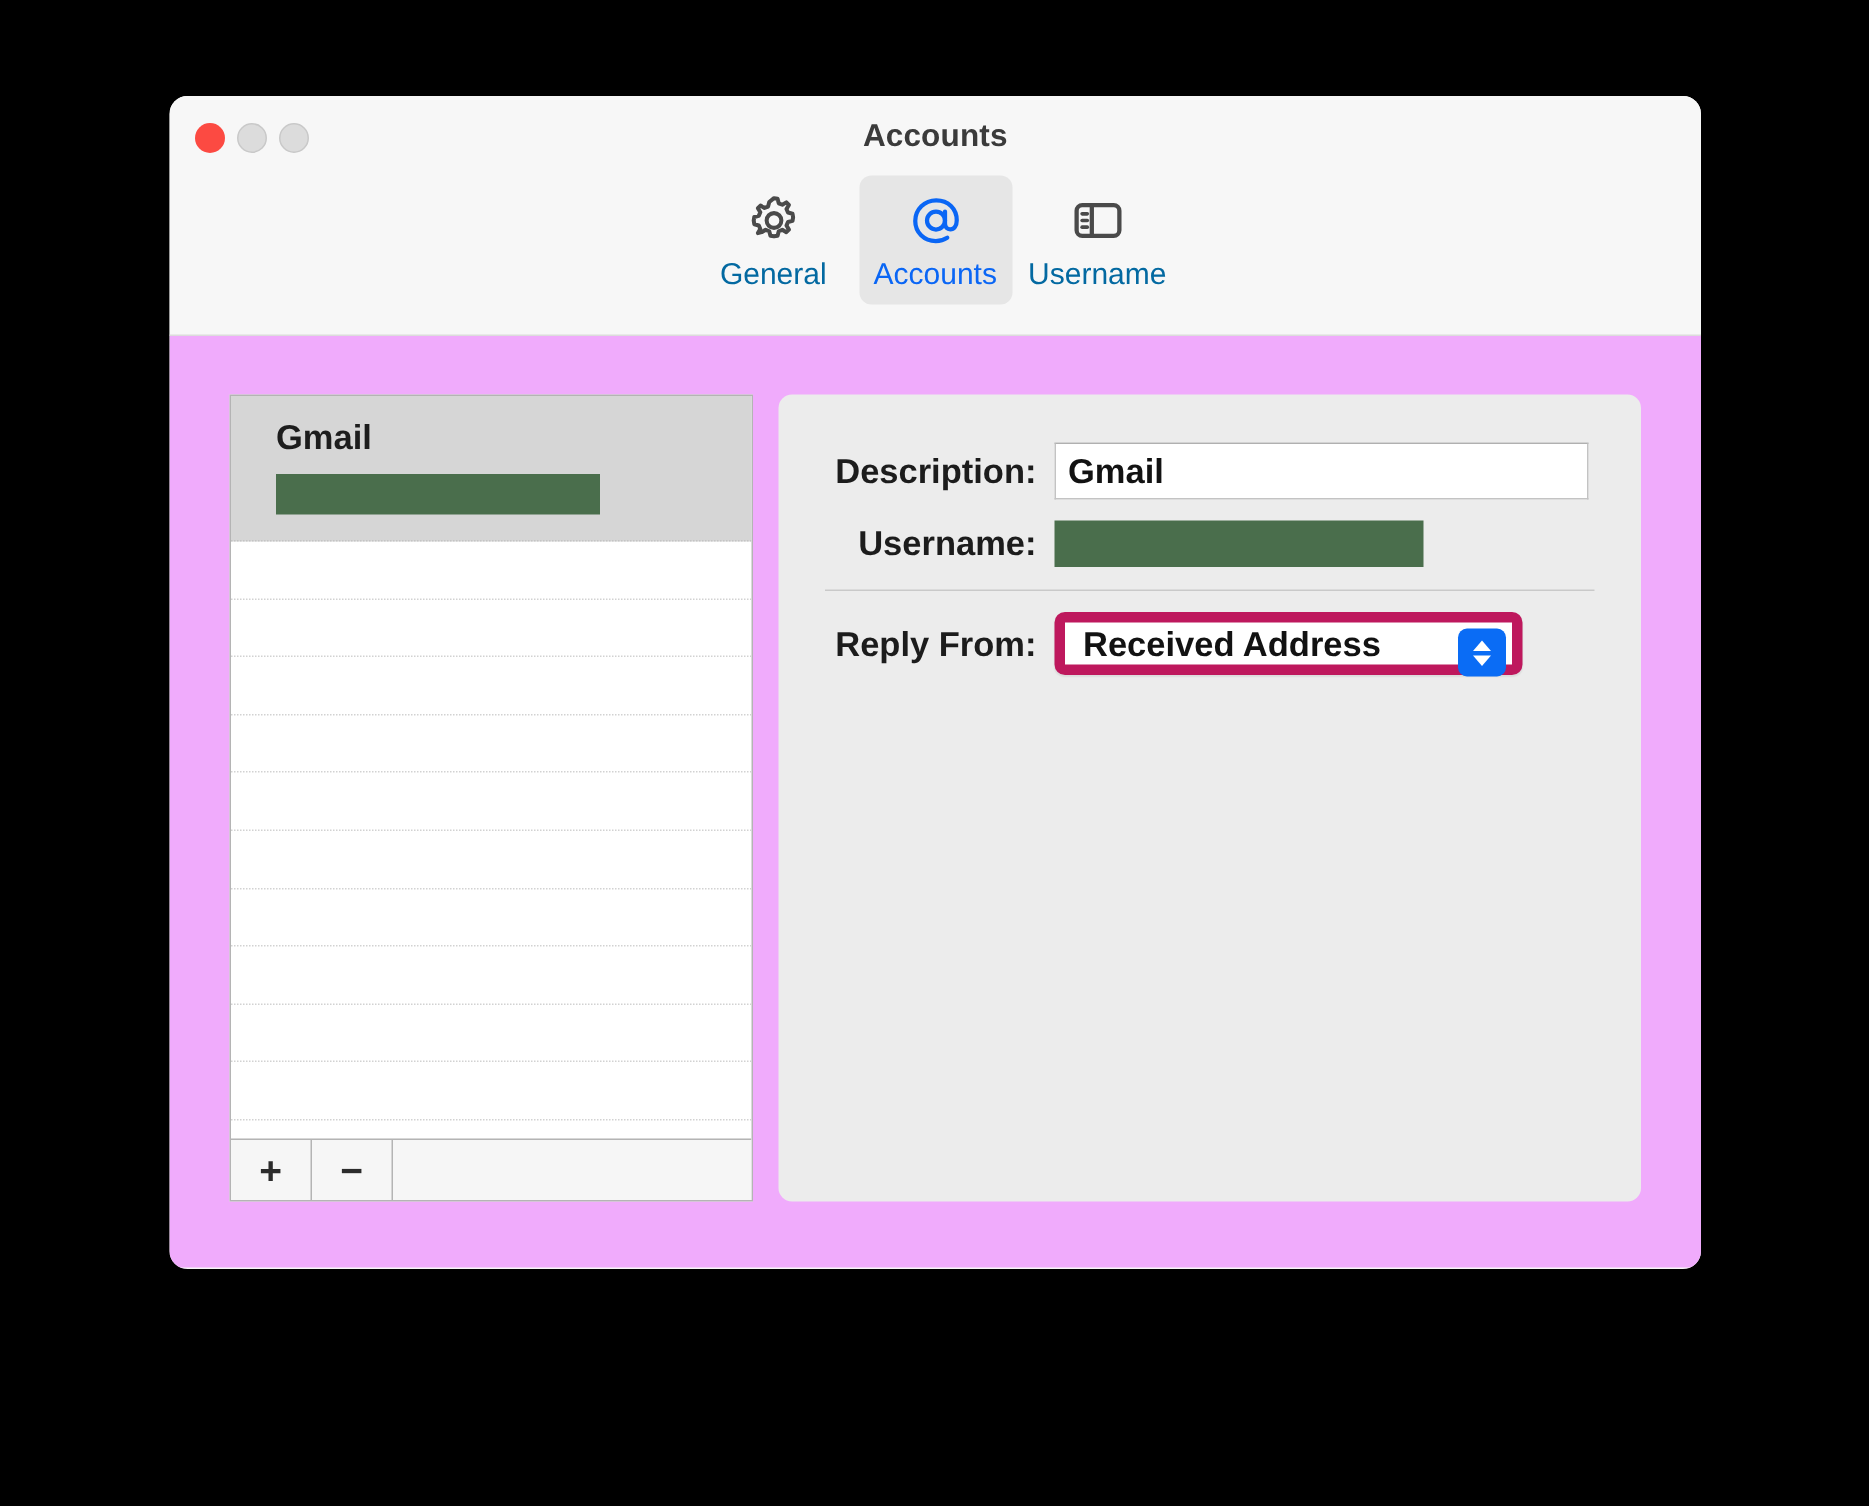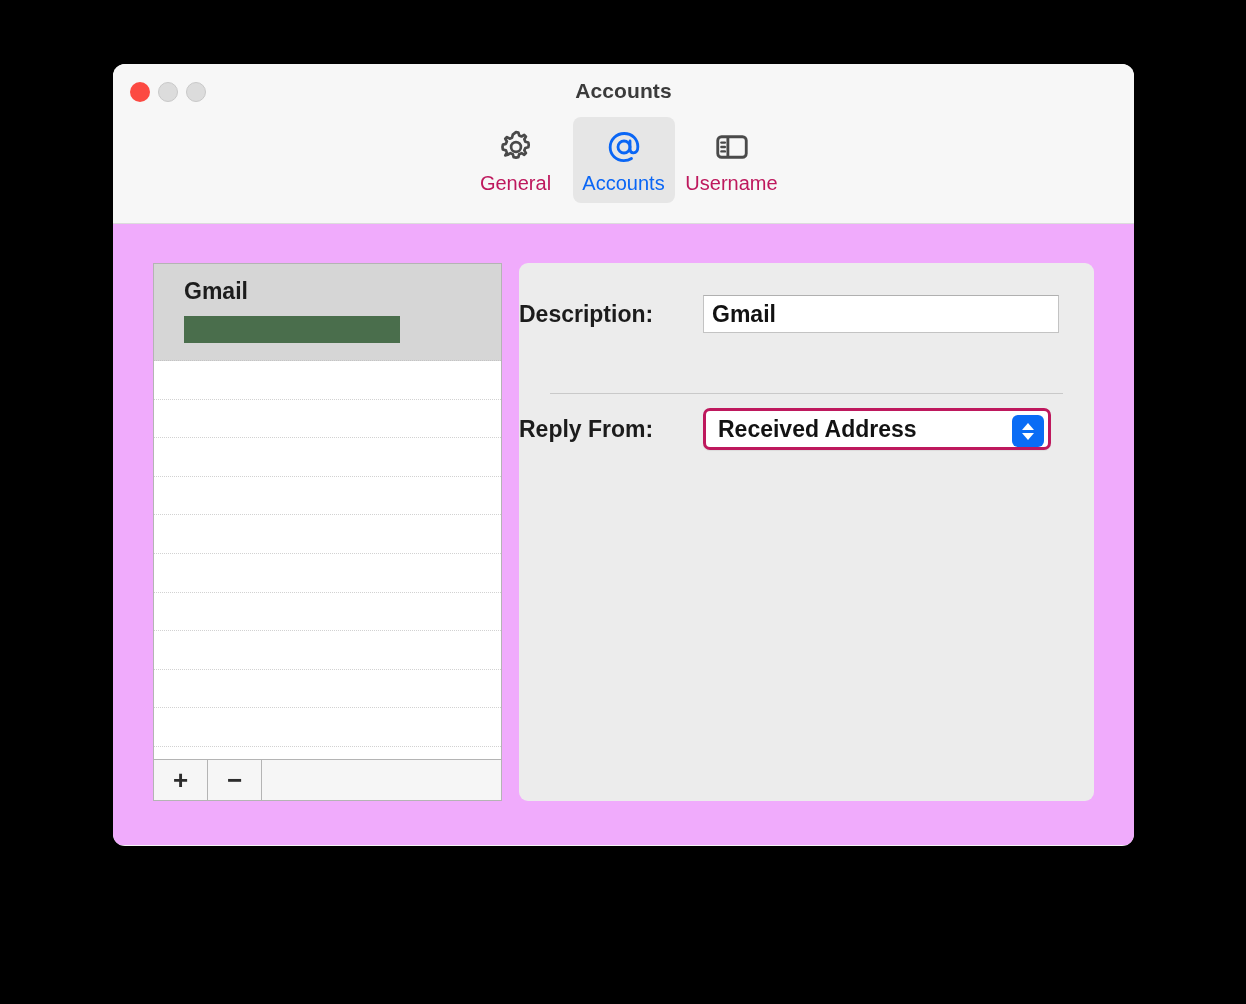--- a/index.html
+++ b/index.html
@@ -90,21 +90,21 @@
   .tab.selected { background: #e6e6e6; }
 
   .tab .tab-icon {
     height: 40px;
     display: flex;
     align-items: center;
     justify-content: center;
   }
   .tab .tab-label {
     font-size: 20px;
-    color: #be185d;
+    color: #0369a1;
     white-space: nowrap;
   }
   .tab.selected .tab-label { color: #0a66f5; }
 
   .icon-stroke { stroke: #4a4a4a; fill: none; }
   .tab.selected .icon-stroke { stroke: #0a66f5; }
 
   
   .body {
     position: relative;
@@ -188,20 +188,21 @@
   }
 
   .field-row {
     position: absolute;
     display: flex;
     align-items: center;
   }
   .field-label {
     font-size: 23px;
     color: #1c1c1c;
+    text-align: right;
     white-space: nowrap;
   }
 
   .row-desc { left: 0; top: 32px; width: 100%; }
   .row-user { left: 0; top: 84px; width: 100%; }
   .row-reply { left: 0; top: 145px; width: 100%; }
 
   .lbl-w { width: 184px; padding-right: 12px; }
 
   .textfield {
@@ -226,24 +227,24 @@
     position: absolute;
     left: 31px;
     top: 130px;
     width: 513px;
     height: 1px;
     background: #c9c9c9;
   }
 
   .popup {
     position: relative;
-    width: 348px;
+    width: 312px;
     height: 42px;
     background: #ffffff;
-    border: 3px solid #be185d;
+    border: 7px solid #be185d;
     border-radius: 7px;
     display: flex;
     align-items: center;
     padding: 0 44px 0 12px;
     font-size: 23px;
     color: #121212;
     box-shadow: 0 1px 1px rgba(0,0,0,0.07);
     cursor: default;
   }
   .popup-arrows {
@@ -346,20 +347,24 @@
         </div>
       </div>
 
       <div class="detail-panel">
 
         <div class="field-row row-desc">
           <div class="field-label lbl-w">Description:</div>
           <div class="textfield">Gmail</div>
         </div>
 
+        <div class="field-row row-user">
+          <div class="field-label lbl-w">Username:</div>
+          <div class="redact user-redact"></div>
+        </div>
 
         <div class="divider"></div>
 
         <div class="field-row row-reply">
           <div class="field-label lbl-w">Reply From:</div>
           <div class="popup">
             <span>Received Address</span>
             <span class="popup-arrows">
               <span class="chev up"></span>
               <span class="chev down"></span>

